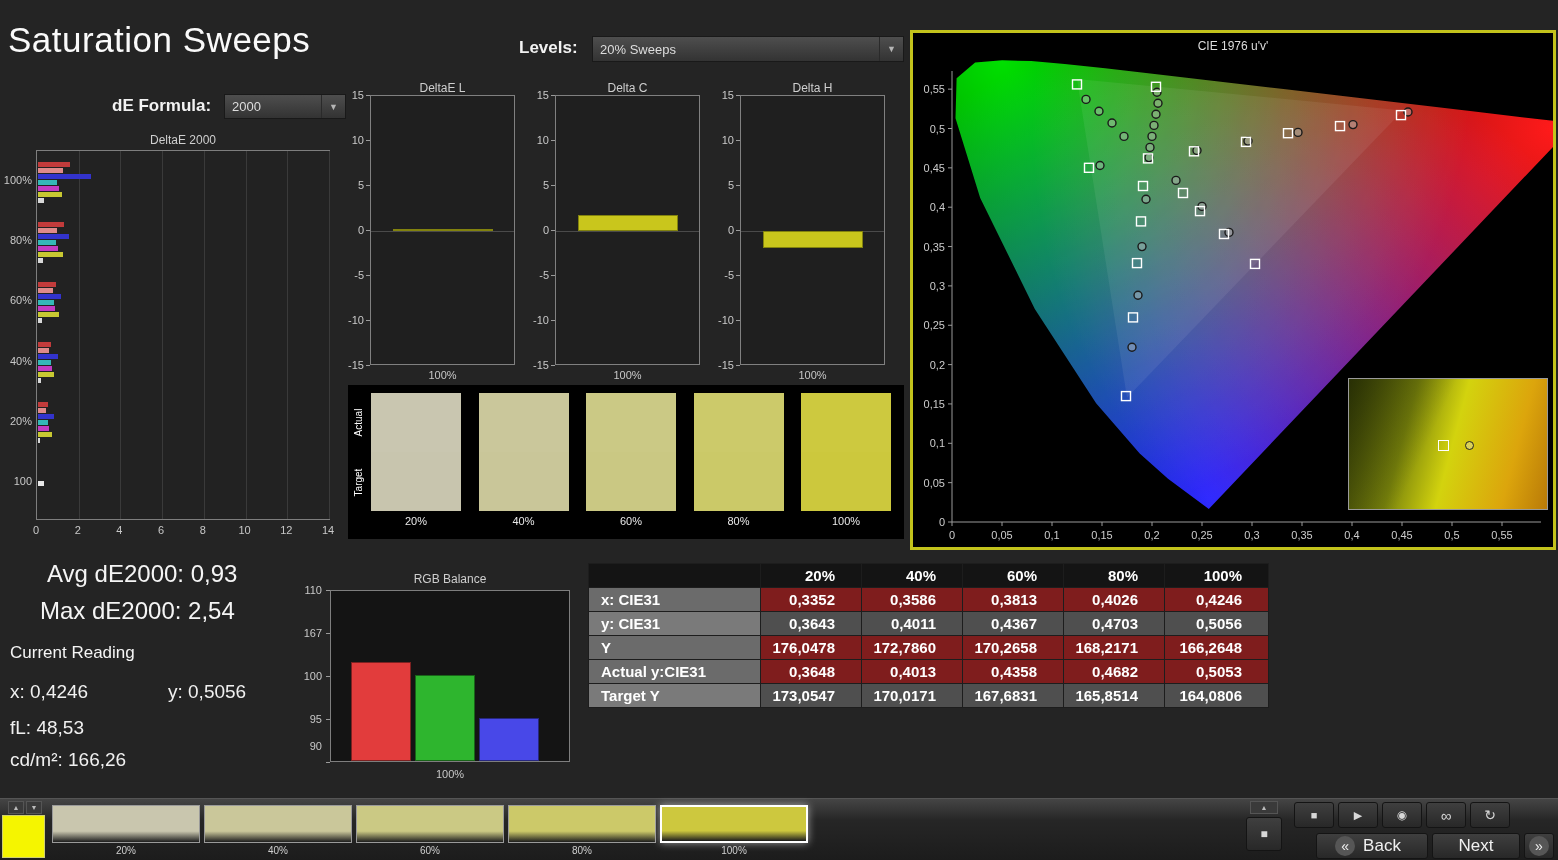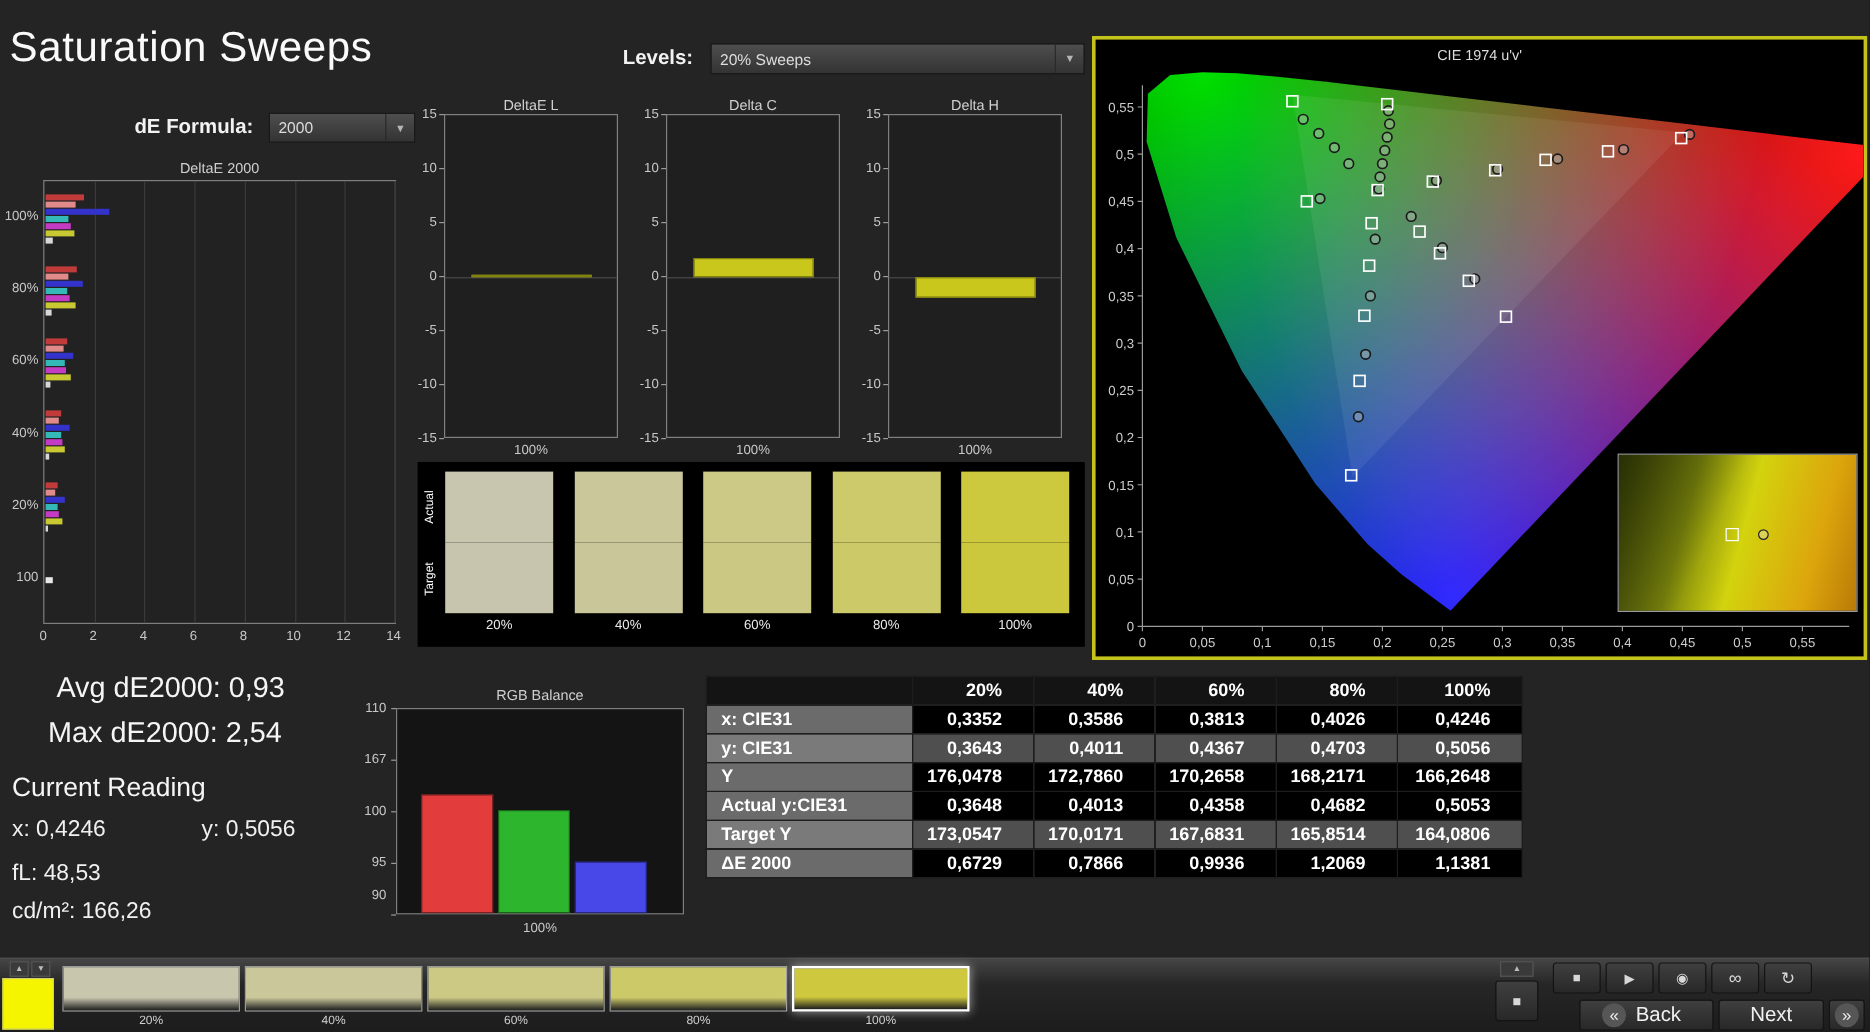--- a/index.html
+++ b/index.html
@@ -36,30 +36,30 @@
   #cie-panel{position:absolute;left:910px;top:30px;width:646px;height:520px;background:#000;border:3px solid #c3c31c}
   #cie-title{position:absolute;left:0;top:6px;width:640px;text-align:center;font-size:12px;color:#ddd}
   #cie-svg{position:absolute;left:0;top:0}
   #cie-svg text{font-family:"Liberation Sans",sans-serif}
   #cie-inset{position:absolute;left:435px;top:345px;width:200px;height:132px;border:1px solid #9a9a9a;
      background:linear-gradient(105deg,#46500a 0%,#79830c 30%,#d3d30e 52%,#dca50c 80%,#b97a08 100%)}
   #inset-shade{position:absolute;inset:0;background:linear-gradient(115deg,rgba(15,20,0,.55),rgba(0,0,0,0) 42%)}
   #inset-square{position:absolute;width:11px;height:11px;border:1.5px solid #fff}
   #inset-circle{position:absolute;width:9px;height:9px;border-radius:50%;border:1.5px solid #222;background:rgba(230,230,230,.35)}
   .readout-lg{position:absolute;font-size:24px;color:#f5f5f5}
-  .readout-md{position:absolute;font-size:22px;color:#f5f5f5}
+  .readout-md{position:absolute;font-size:17px;color:#f5f5f5}
   .readout-sm{position:absolute;font-size:19px;color:#f0f0f0}
   #rgb-chart .rgb-bar{position:absolute;bottom:0;width:60px;border:1px solid rgba(0,0,0,.45)}
   #data-table{border-collapse:collapse;table-layout:fixed;width:680px;font-size:15px}
   #data-table th,#data-table td{border:1px solid #1d1d1d;height:24px;white-space:nowrap;overflow:hidden}
   #data-table th{background:#141414;color:#fff;font-weight:700;text-align:right;padding-right:26px}
   #data-table td.rlabel{font-weight:700;text-align:left;padding-left:12px;color:#fff}
   #data-table td.val{font-weight:600;text-align:right;padding-right:26px;color:#fff}
   tr.r-even td.rlabel{background:#6b6b6b} tr.r-odd td.rlabel{background:#7a7a7a}
-  tr.r-even td.val{background:#000000} tr.r-odd td.val{background:#4f4f4f}
+  tr.r-even td.val{background:#7f1d1d} tr.r-odd td.val{background:#4f4f4f}
   #toolbar{position:absolute;left:0;top:798px;width:1558px;height:62px;
      background:linear-gradient(180deg,#454545,#262626 35%,#1c1c1c);border-top:1px solid #555}
   .spin-btn{position:absolute;width:16px;height:13px;background:#3a3a3a;border:1px solid #555;color:#bbb;
      font-size:7px;display:flex;align-items:center;justify-content:center;cursor:pointer}
   #active-swatch{position:absolute;left:2px;top:16px;width:43px;height:43px;background:#f5f500;border:1px solid #cfcf70;cursor:pointer}
   .patch{position:absolute;top:6px;width:148px;height:54px;cursor:pointer}
   .patch-color{width:148px;height:38px;border:1px solid #9a9a9a}
   .patch.selected .patch-color{border:2px solid #fff;box-shadow:0 0 8px rgba(255,255,255,.55)}
   .patch-label{width:148px;text-align:center;font-size:10px;color:#cfcfcf;padding-top:2px}
   .tool-btn{position:absolute;background:linear-gradient(180deg,#3f3f3f,#282828);border:1px solid #141414;
@@ -363,21 +363,21 @@
         <rect x="225.5" y="148.5" width="9" height="9" fill="none" stroke="#ffffff" stroke-width="1.4"></rect>
         <rect x="265.5" y="155.5" width="9" height="9" fill="none" stroke="#ffffff" stroke-width="1.4"></rect>
         <rect x="282.5" y="173.6" width="9" height="9" fill="none" stroke="#ffffff" stroke-width="1.4"></rect>
         <rect x="223.5" y="183.9" width="9" height="9" fill="none" stroke="#ffffff" stroke-width="1.4"></rect>
         <rect x="306.5" y="196.5" width="9" height="9" fill="none" stroke="#ffffff" stroke-width="1.4"></rect>
         <rect x="219.5" y="225.6" width="9" height="9" fill="none" stroke="#ffffff" stroke-width="1.4"></rect>
         <rect x="337.5" y="226.4" width="9" height="9" fill="none" stroke="#ffffff" stroke-width="1.4"></rect>
         <rect x="215.5" y="279.9" width="9" height="9" fill="none" stroke="#ffffff" stroke-width="1.4"></rect>
         <rect x="208.5" y="358.6" width="9" height="9" fill="none" stroke="#ffffff" stroke-width="1.4"></rect>
       </svg>
-    <div id="cie-title">CIE 1974 u'v'</div>
+    <div id="cie-title">CIE 1976 u'v'</div>
     <div id="cie-inset">
       <div id="inset-shade"></div>
       <div id="inset-square" style="left: 45%; top: 47%;"></div>
       <div id="inset-circle" style="left: 58.5%; top: 48%;"></div>
     </div>
   </div>
 
   <div class="readout-lg" style="left:47px;top:560px">Avg dE2000: 0,93</div>
   <div class="readout-lg" style="left:40px;top:597px">Max dE2000: 2,54</div>
   <div class="readout-md" style="left:10px;top:643px">Current Reading</div>
@@ -460,28 +460,20 @@
             <td class="val">0,5053</td>
           </tr>
           <tr class="r-odd">
             <td class="rlabel">Target Y</td>
             <td class="val">173,0547</td>
             <td class="val">170,0171</td>
             <td class="val">167,6831</td>
             <td class="val">165,8514</td>
             <td class="val">164,0806</td>
           </tr>
-          <tr class="r-even">
-            <td class="rlabel">ΔE 2000</td>
-            <td class="val">0,6729</td>
-            <td class="val">0,7866</td>
-            <td class="val">0,9936</td>
-            <td class="val">1,2069</td>
-            <td class="val">1,1381</td>
-          </tr>
         </tbody>
     </table>
   </div>
 
   <div id="toolbar">
     <div class="spin-btn" style="left:8px;top:2px">▲</div>
     <div class="spin-btn" style="left:26px;top:2px">▼</div>
     <div id="active-swatch" style="background: rgb(245, 245, 0);"></div>
     <div id="patch-row">
         <div class="patch" style="left: 52px;">

